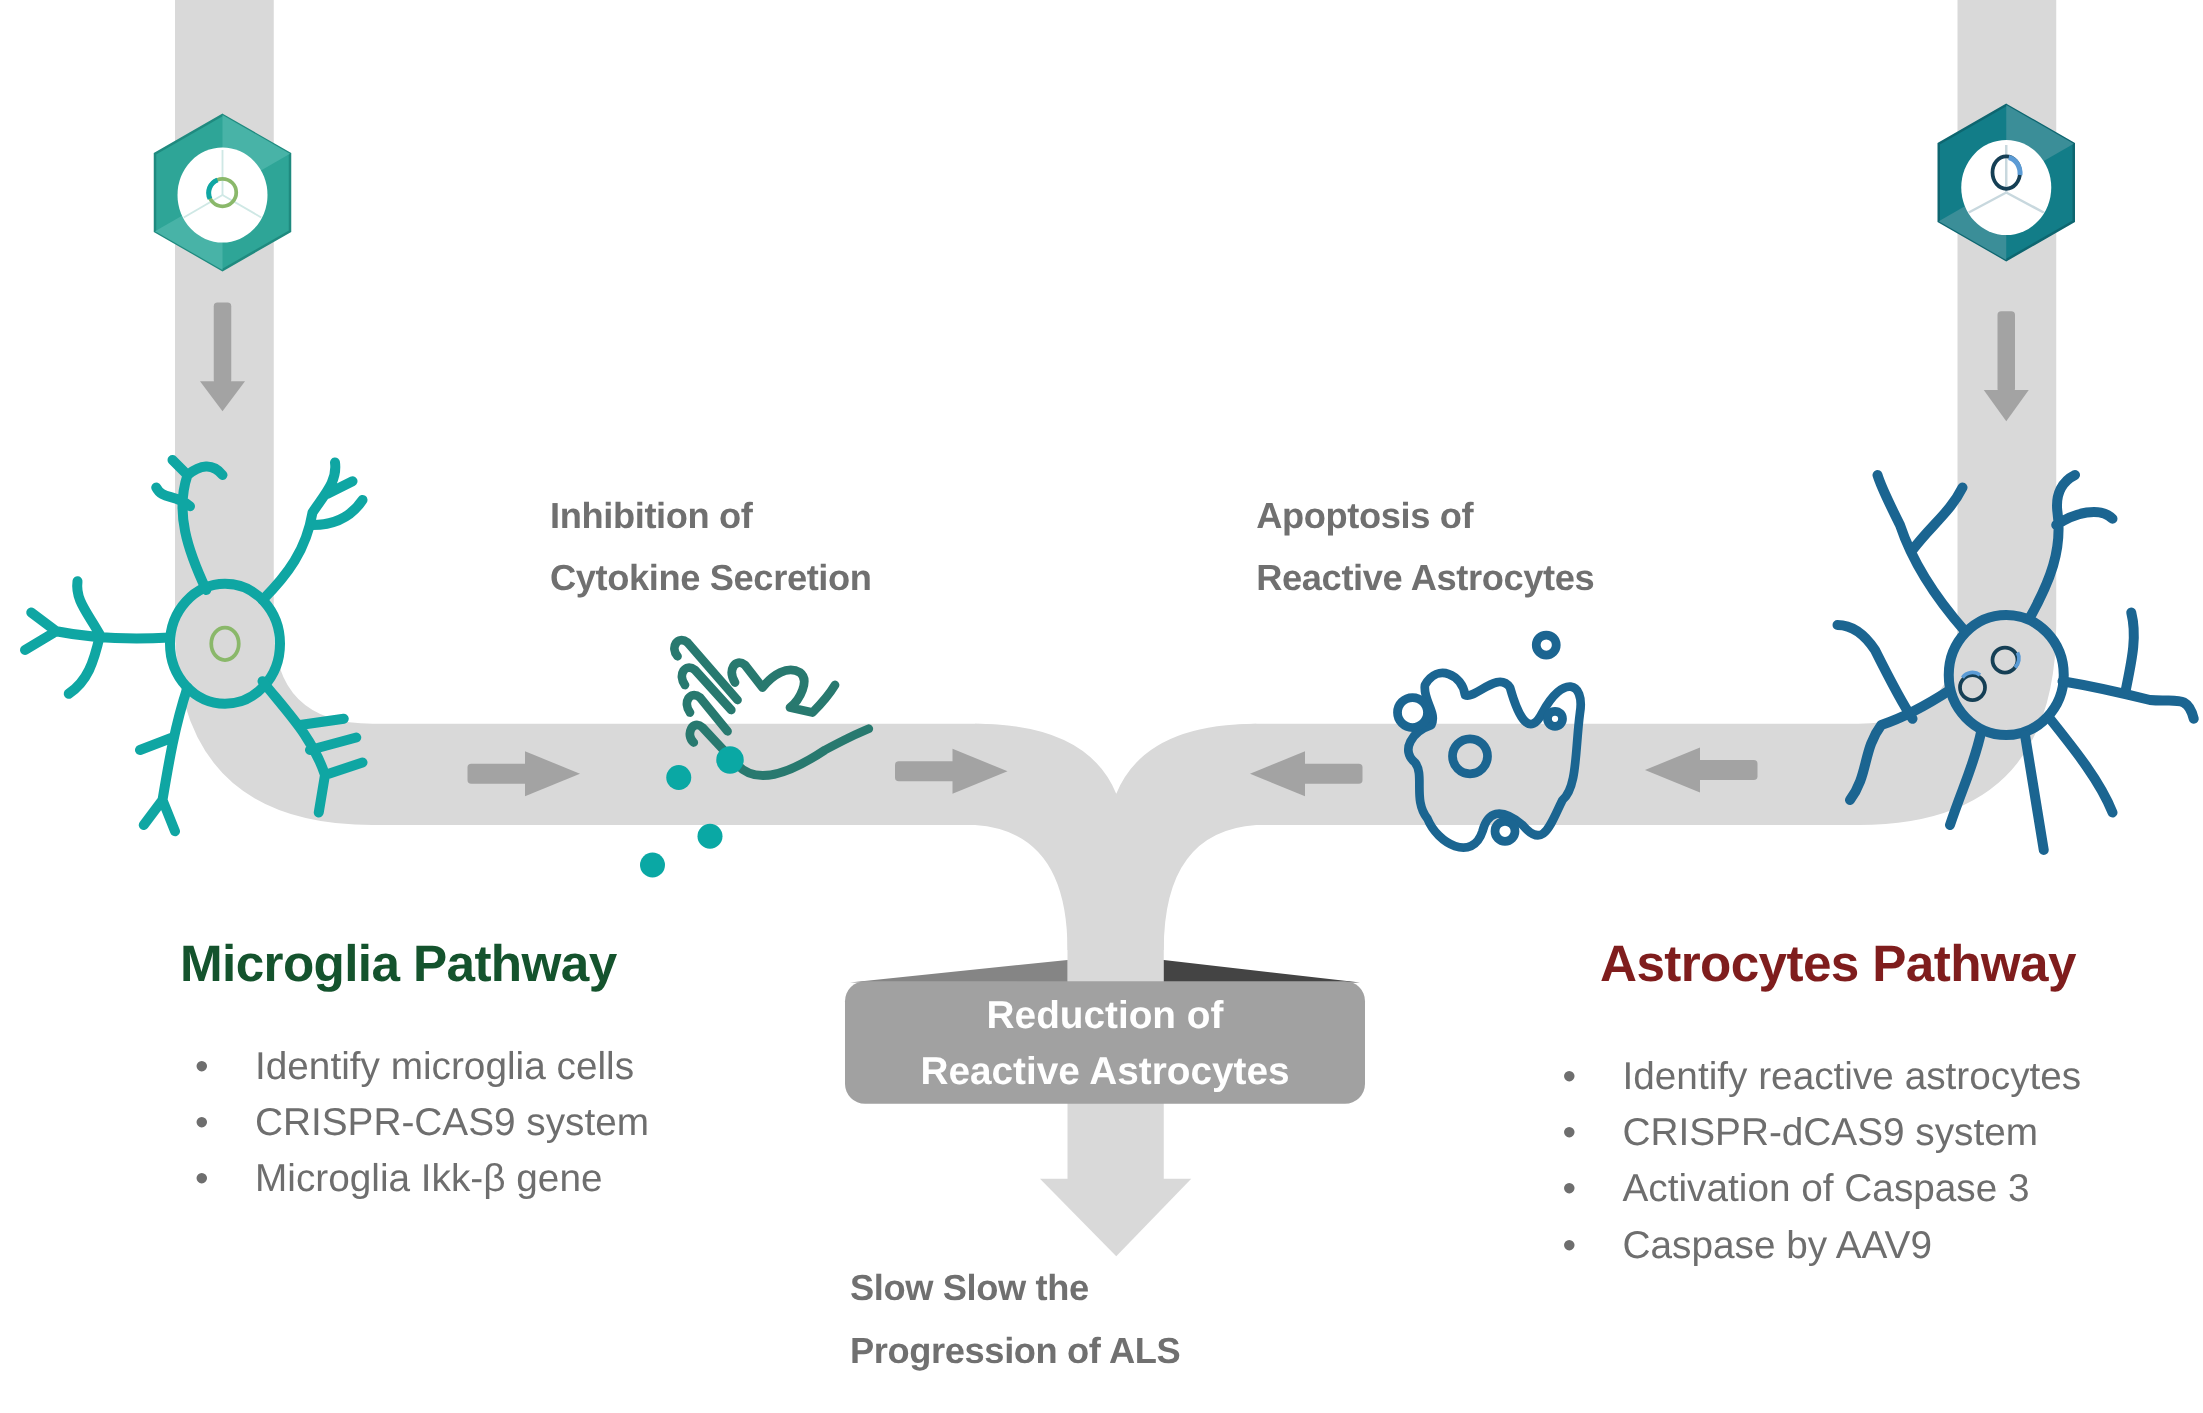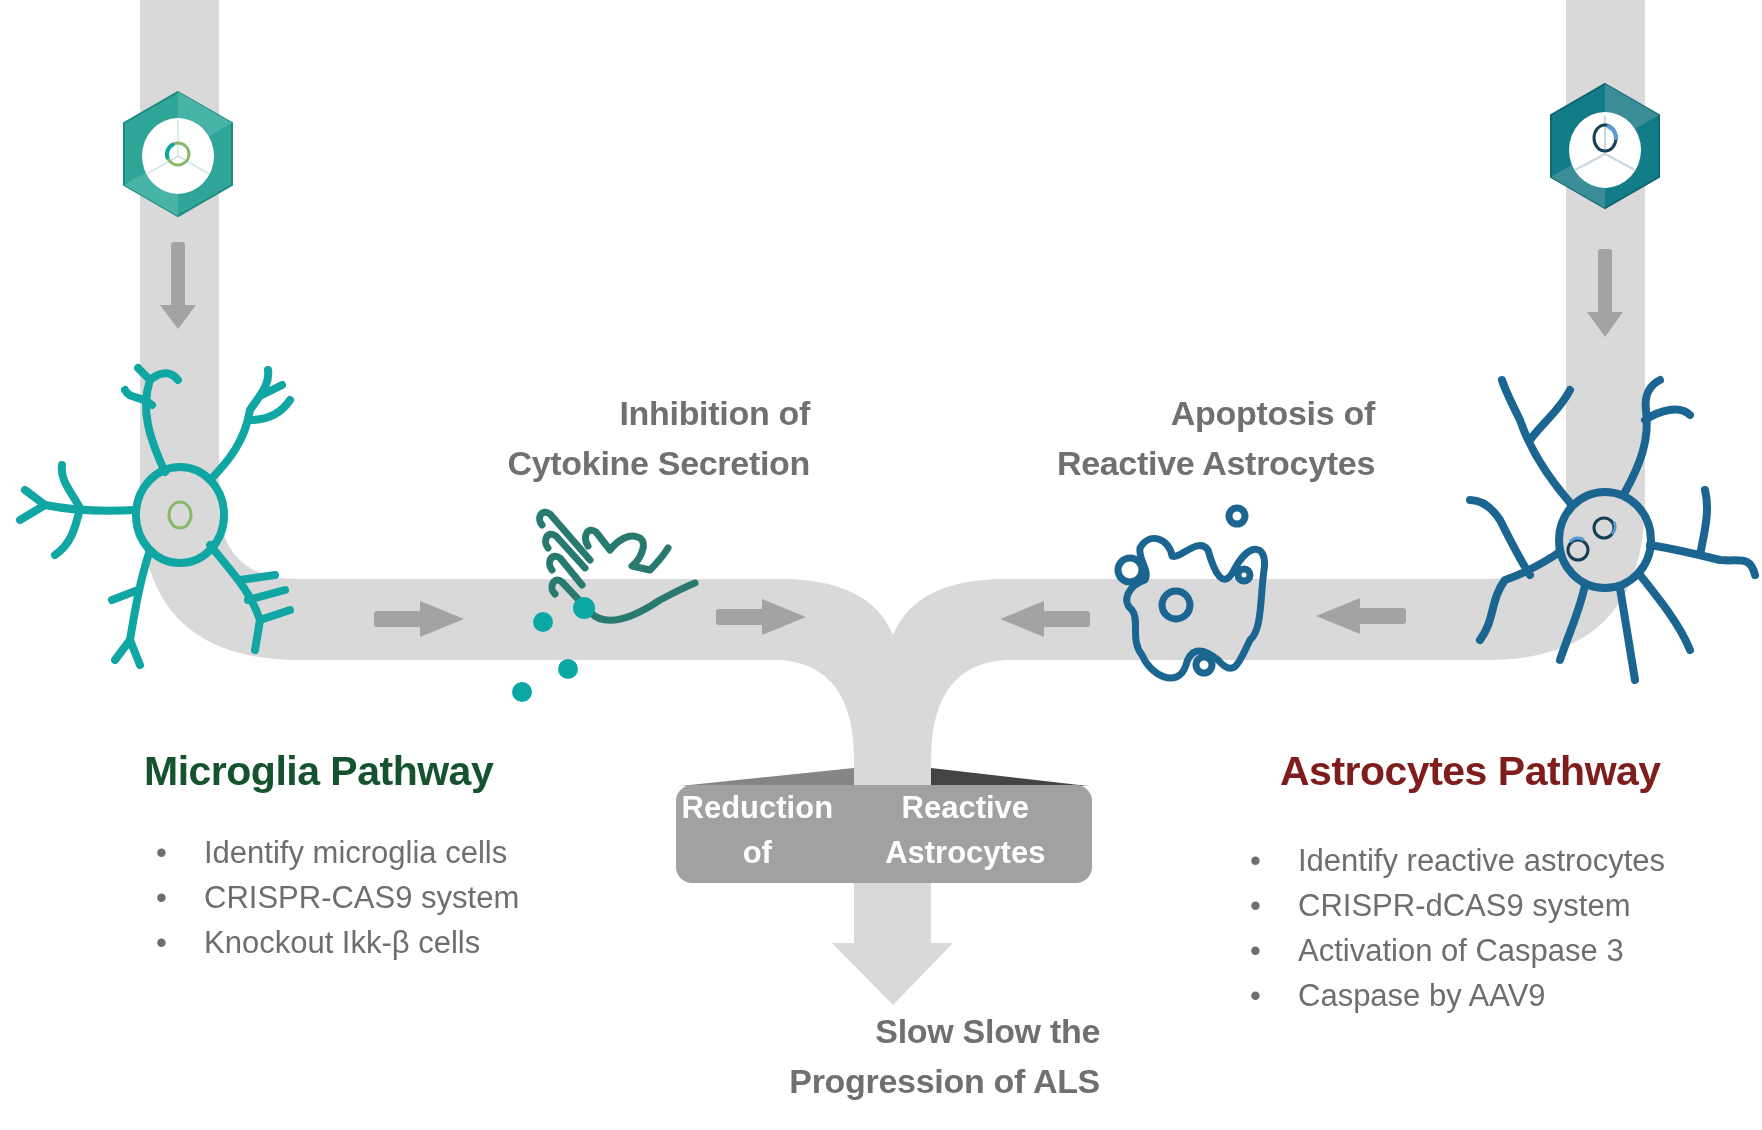--- a/index.html
+++ b/index.html
@@ -1,29 +1,29 @@
 <!DOCTYPE html>
 <html><head>
 <meta charset="utf-8">
 <style>
   html, body { margin:0; padding:0; background:#ffffff; }
   body { width:1762px; height:1130px; position:relative; overflow:hidden;
          font-family:"Liberation Sans", "DejaVu Sans", sans-serif; }
   svg.stage { position:absolute; left:0; top:0; }
-  .label { position:absolute; text-align:right; color:#707070; font-weight:bold;
-           font-size:34px; line-height:50px; letter-spacing:-0.3px; }
+  .label { position:absolute; text-align:left; color:#707070; font-weight:bold;
+           font-size:29px; line-height:50px; letter-spacing:-0.3px; }
   .heading { position:absolute; font-weight:bold; font-size:41px; letter-spacing:-0.5px; }
   .bullets { position:absolute; margin:16px; padding:0; list-style:none; color:#6e6e6e;
              font-size:31px; line-height:45px; }
   .bullets li { position:relative; padding-left:48px; white-space:nowrap; }
   .bullets li::before { content:"\2022"; position:absolute; left:0; top:0; color:#6e6e6e; }
   .reduction { position:absolute; left:676px; top:785px; width:416px; height:98px;
                border-radius:16px; background:#a1a1a1; color:#ffffff; font-weight:bold;
                font-size:31px; line-height:45px; text-align:center;
-               display:flex; flex-direction:row; justify-content:center; }
+               display:flex; flex-direction:column; justify-content:center; }
 </style>
 </head>
 <body>
 
 <svg class="stage" width="1762" height="1130" viewBox="0 0 1762 1130">
 
   <g fill="#d9d9d9">
 
     <path d="M140 0 H219 V500 Q219 579 298 579 H780 Q855 579 893 640 L893 660 Q860 660 780 660 H298 Q140 660 140 500 Z"></path>
 
@@ -159,21 +159,21 @@
 
 <div class="label" style="left:680px; top:1006px; width:420px; line-height:50px;">
   <div>Slow Slow the</div>
   <div>Progression of ALS</div>
 </div>
 
 <div class="heading" style="left:144px; top:748px; color:#14532d;">Microglia Pathway</div>
 <ul class="bullets" style="left:140px; top:814px;">
   <li>Identify microglia cells</li>
   <li>CRISPR-CAS9 system</li>
-  <li>Knockout Ikk-β cells</li>
+  <li>Microglia Ikk-β gene</li>
 </ul>
 
 <div class="heading" style="left:1234px; top:748px; color:#7f1d1d;margin-left:46px;">Astrocytes Pathway</div>
 <ul class="bullets" style="left:1234px; top:822px;">
   <li>Identify reactive astrocytes</li>
   <li>CRISPR-dCAS9 system</li>
   <li>Activation of Caspase 3</li>
   <li>Caspase by AAV9</li>
 </ul>
 

